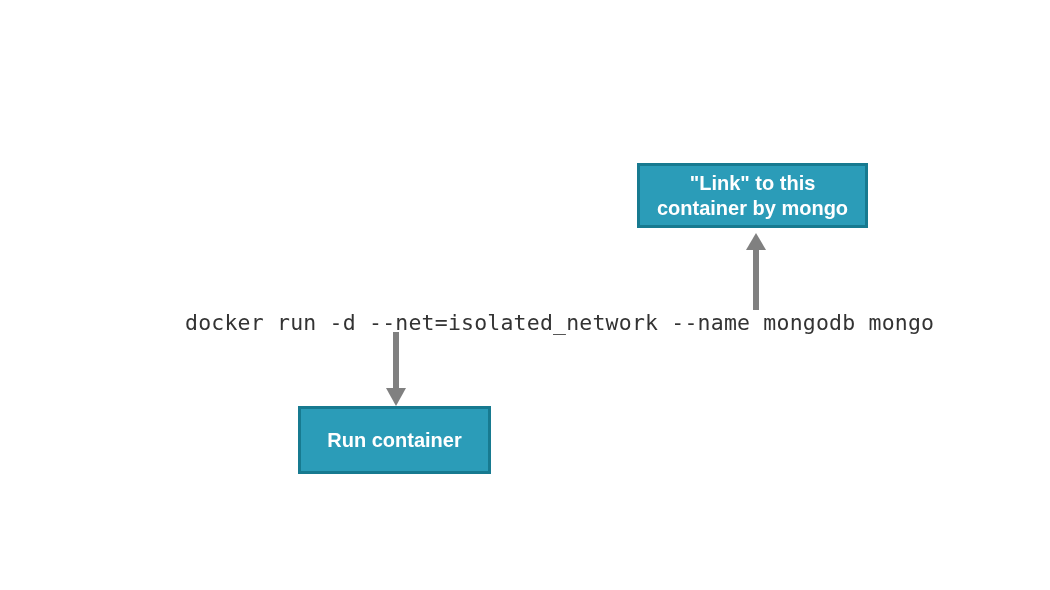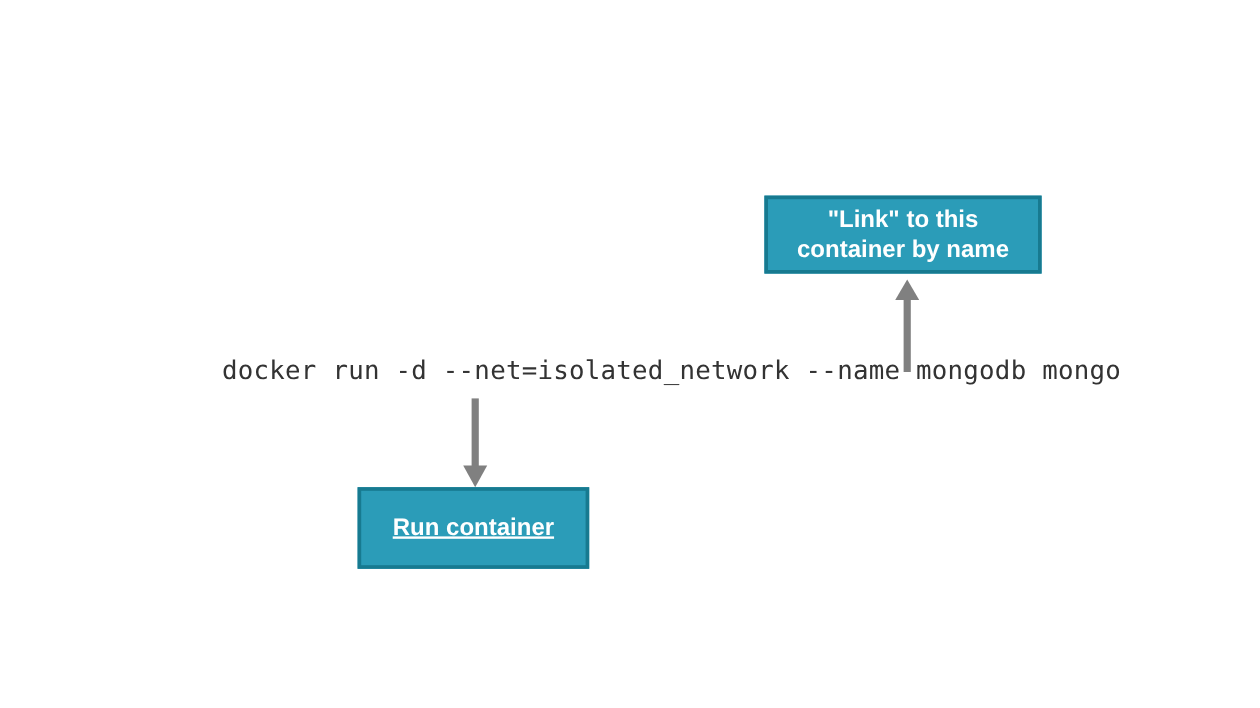--- a/index.html
+++ b/index.html
@@ -17,21 +17,21 @@
     position: relative;
     width: 1050px;
     height: 590px;
     background: #ffffff;
   }
 
   
   .command-line {
     position: absolute;
     left: 185px;
-    top: 295px;
+    top: 308px;
     font-family: "DejaVu Sans Mono", "Liberation Mono", monospace;
     font-size: 21.5px;
     line-height: 30px;
     letter-spacing: 0.2px;
     color: #333333;
     white-space: pre;
   }
 
   
   .callout {
@@ -60,21 +60,20 @@
     left: 637px;
     top: 163px;
     width: 231px;
     height: 65px;
   }
   #callout-run {
     left: 298px;
     top: 406px;
     width: 193px;
     height: 68px;
-    text-decoration: underline;
   }
 
   
   .arrow-svg {
     position: absolute;
     overflow: visible;
   }
   #arrow-up-svg {
     left: 735px;
     top: 228px;
@@ -100,20 +99,20 @@
     <polygon points="21,5 31,22 11,22" fill="#808080"></polygon>
   </svg>
 
   <svg class="arrow-svg" id="arrow-down-svg" viewBox="0 0 42 80">
     <line x1="21" y1="2" x2="21" y2="62" stroke="#808080" stroke-width="6"></line>
     <polygon points="21,76 11,58 31,58" fill="#808080"></polygon>
   </svg>
 
   <div class="callout" id="callout-link">
     <span class="line">"Link" to this</span>
-    <span class="line">container by name</span>
+    <span class="line">container by mongo</span>
   </div>
 
   <div class="callout" id="callout-run">
     <span class="line">Run container</span>
   </div>
 
 </div>
 
 </body></html>

